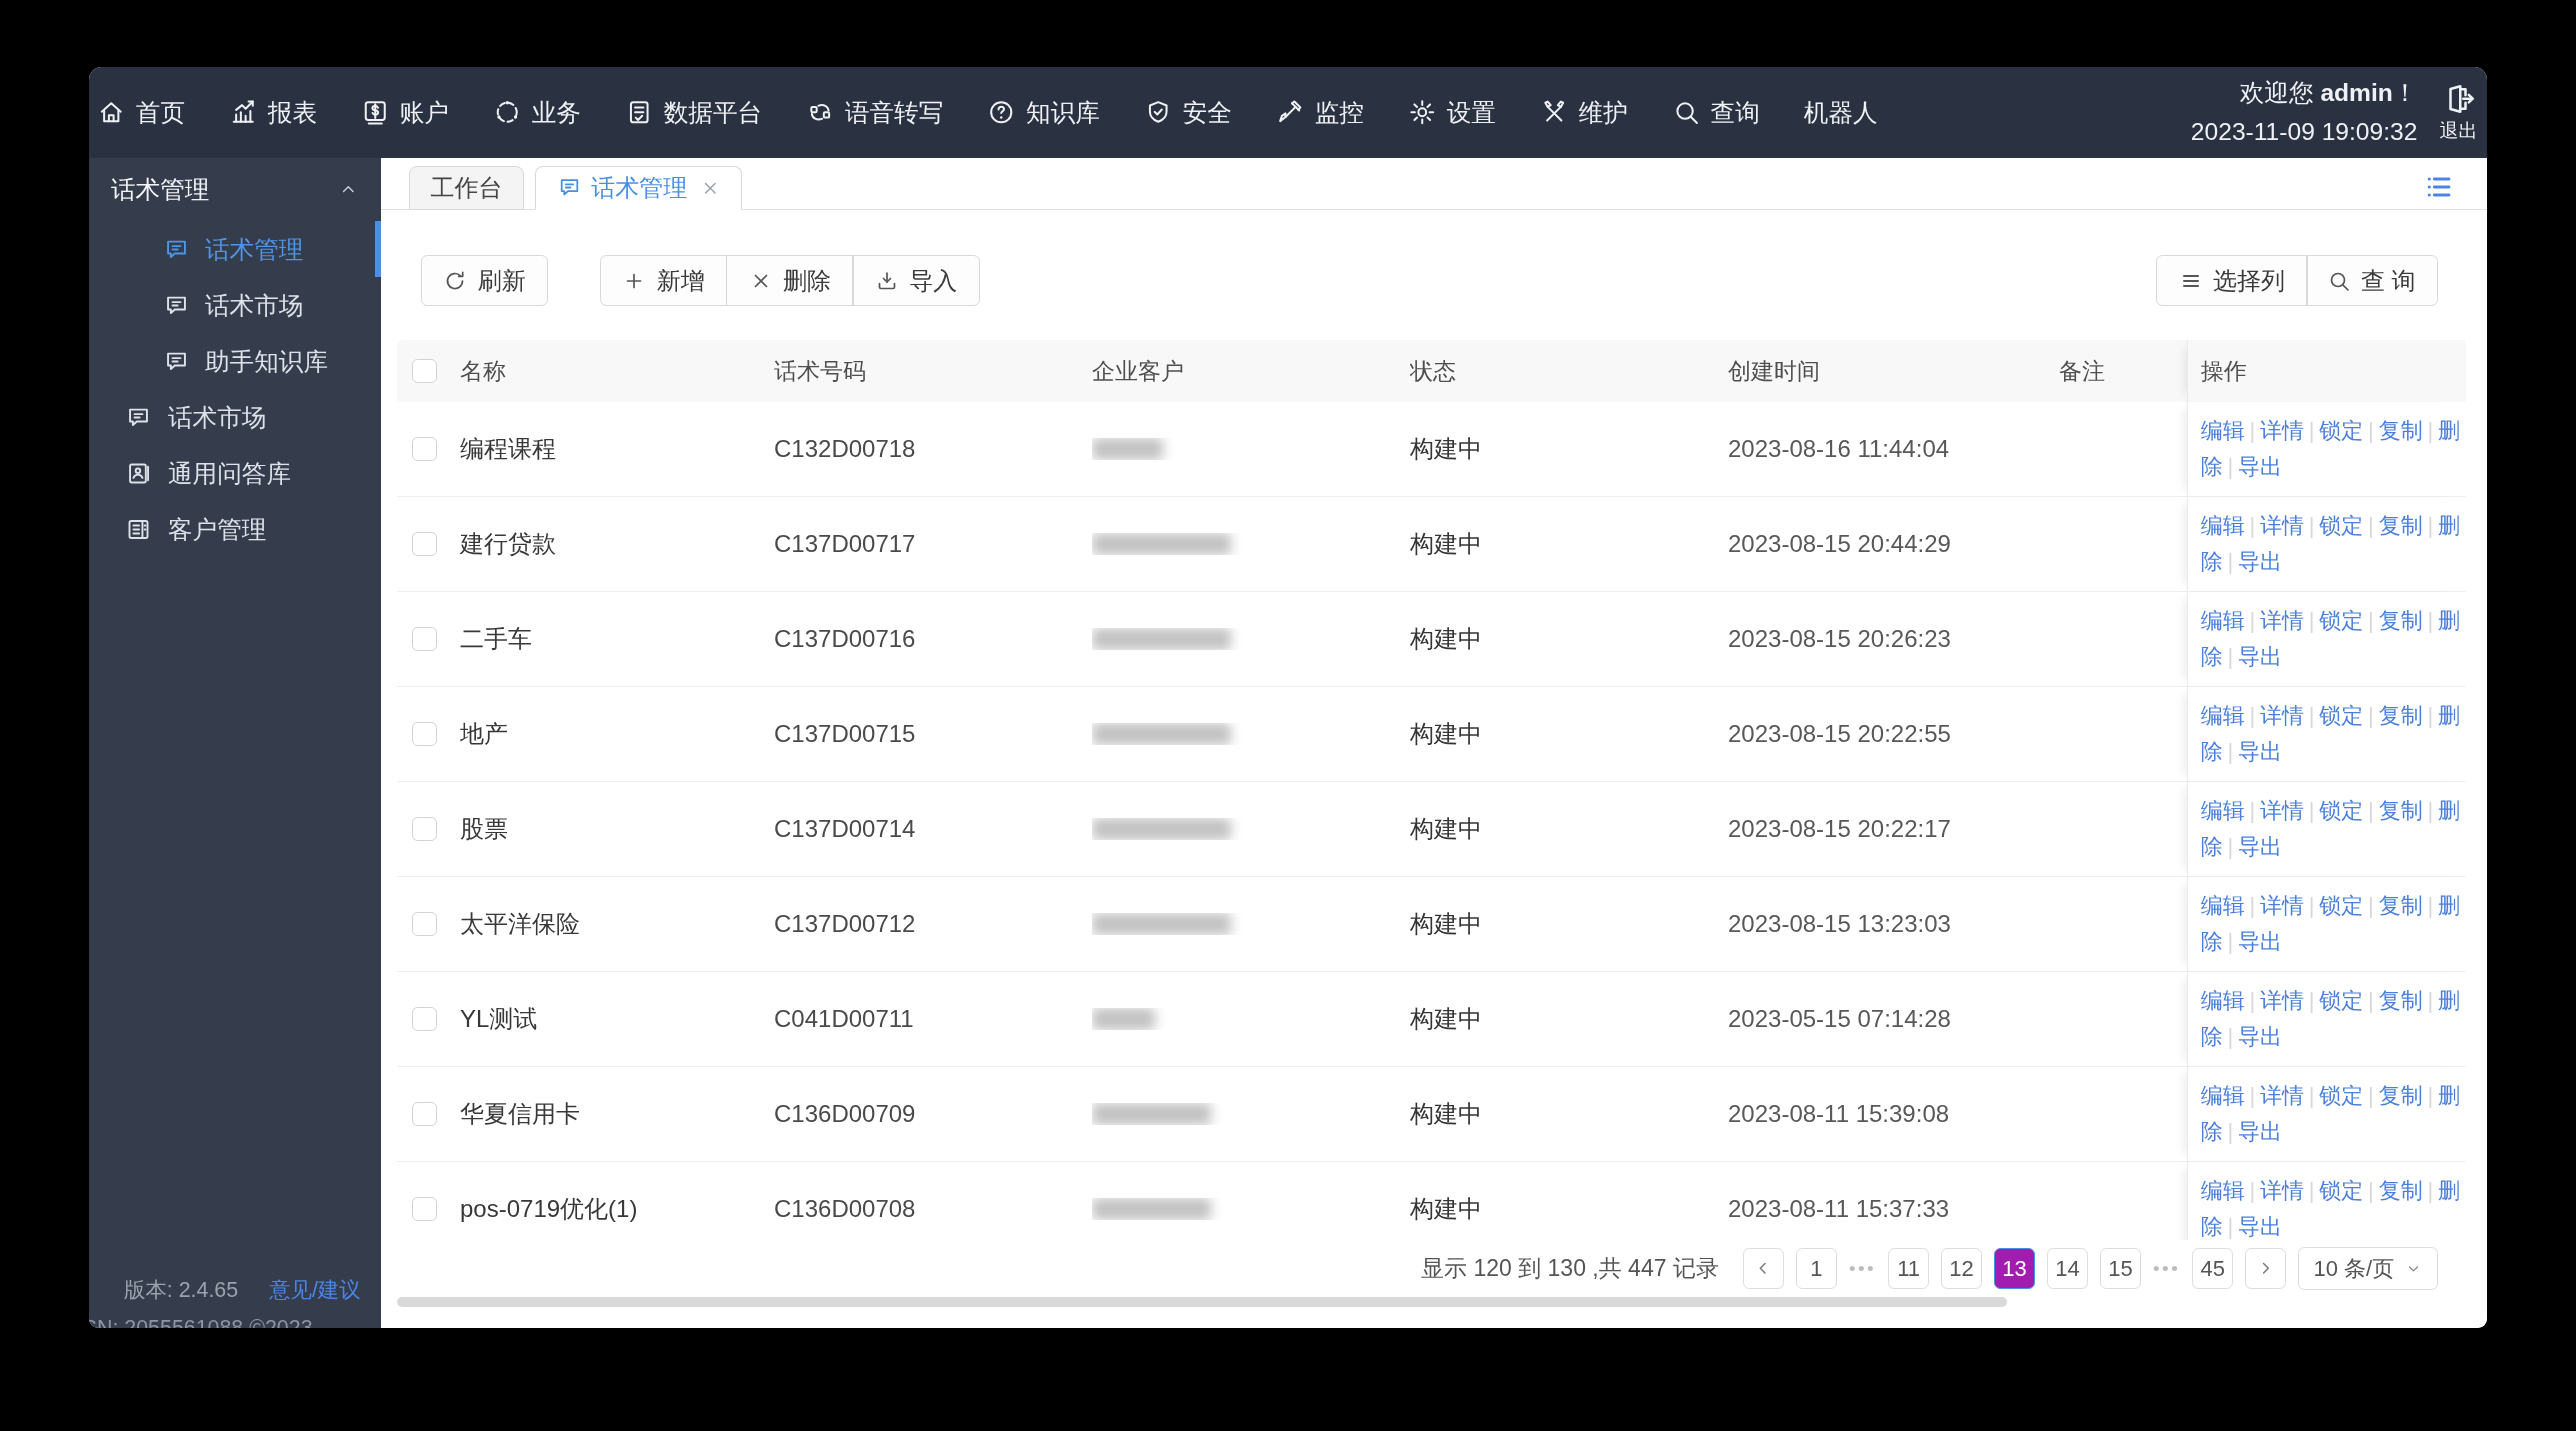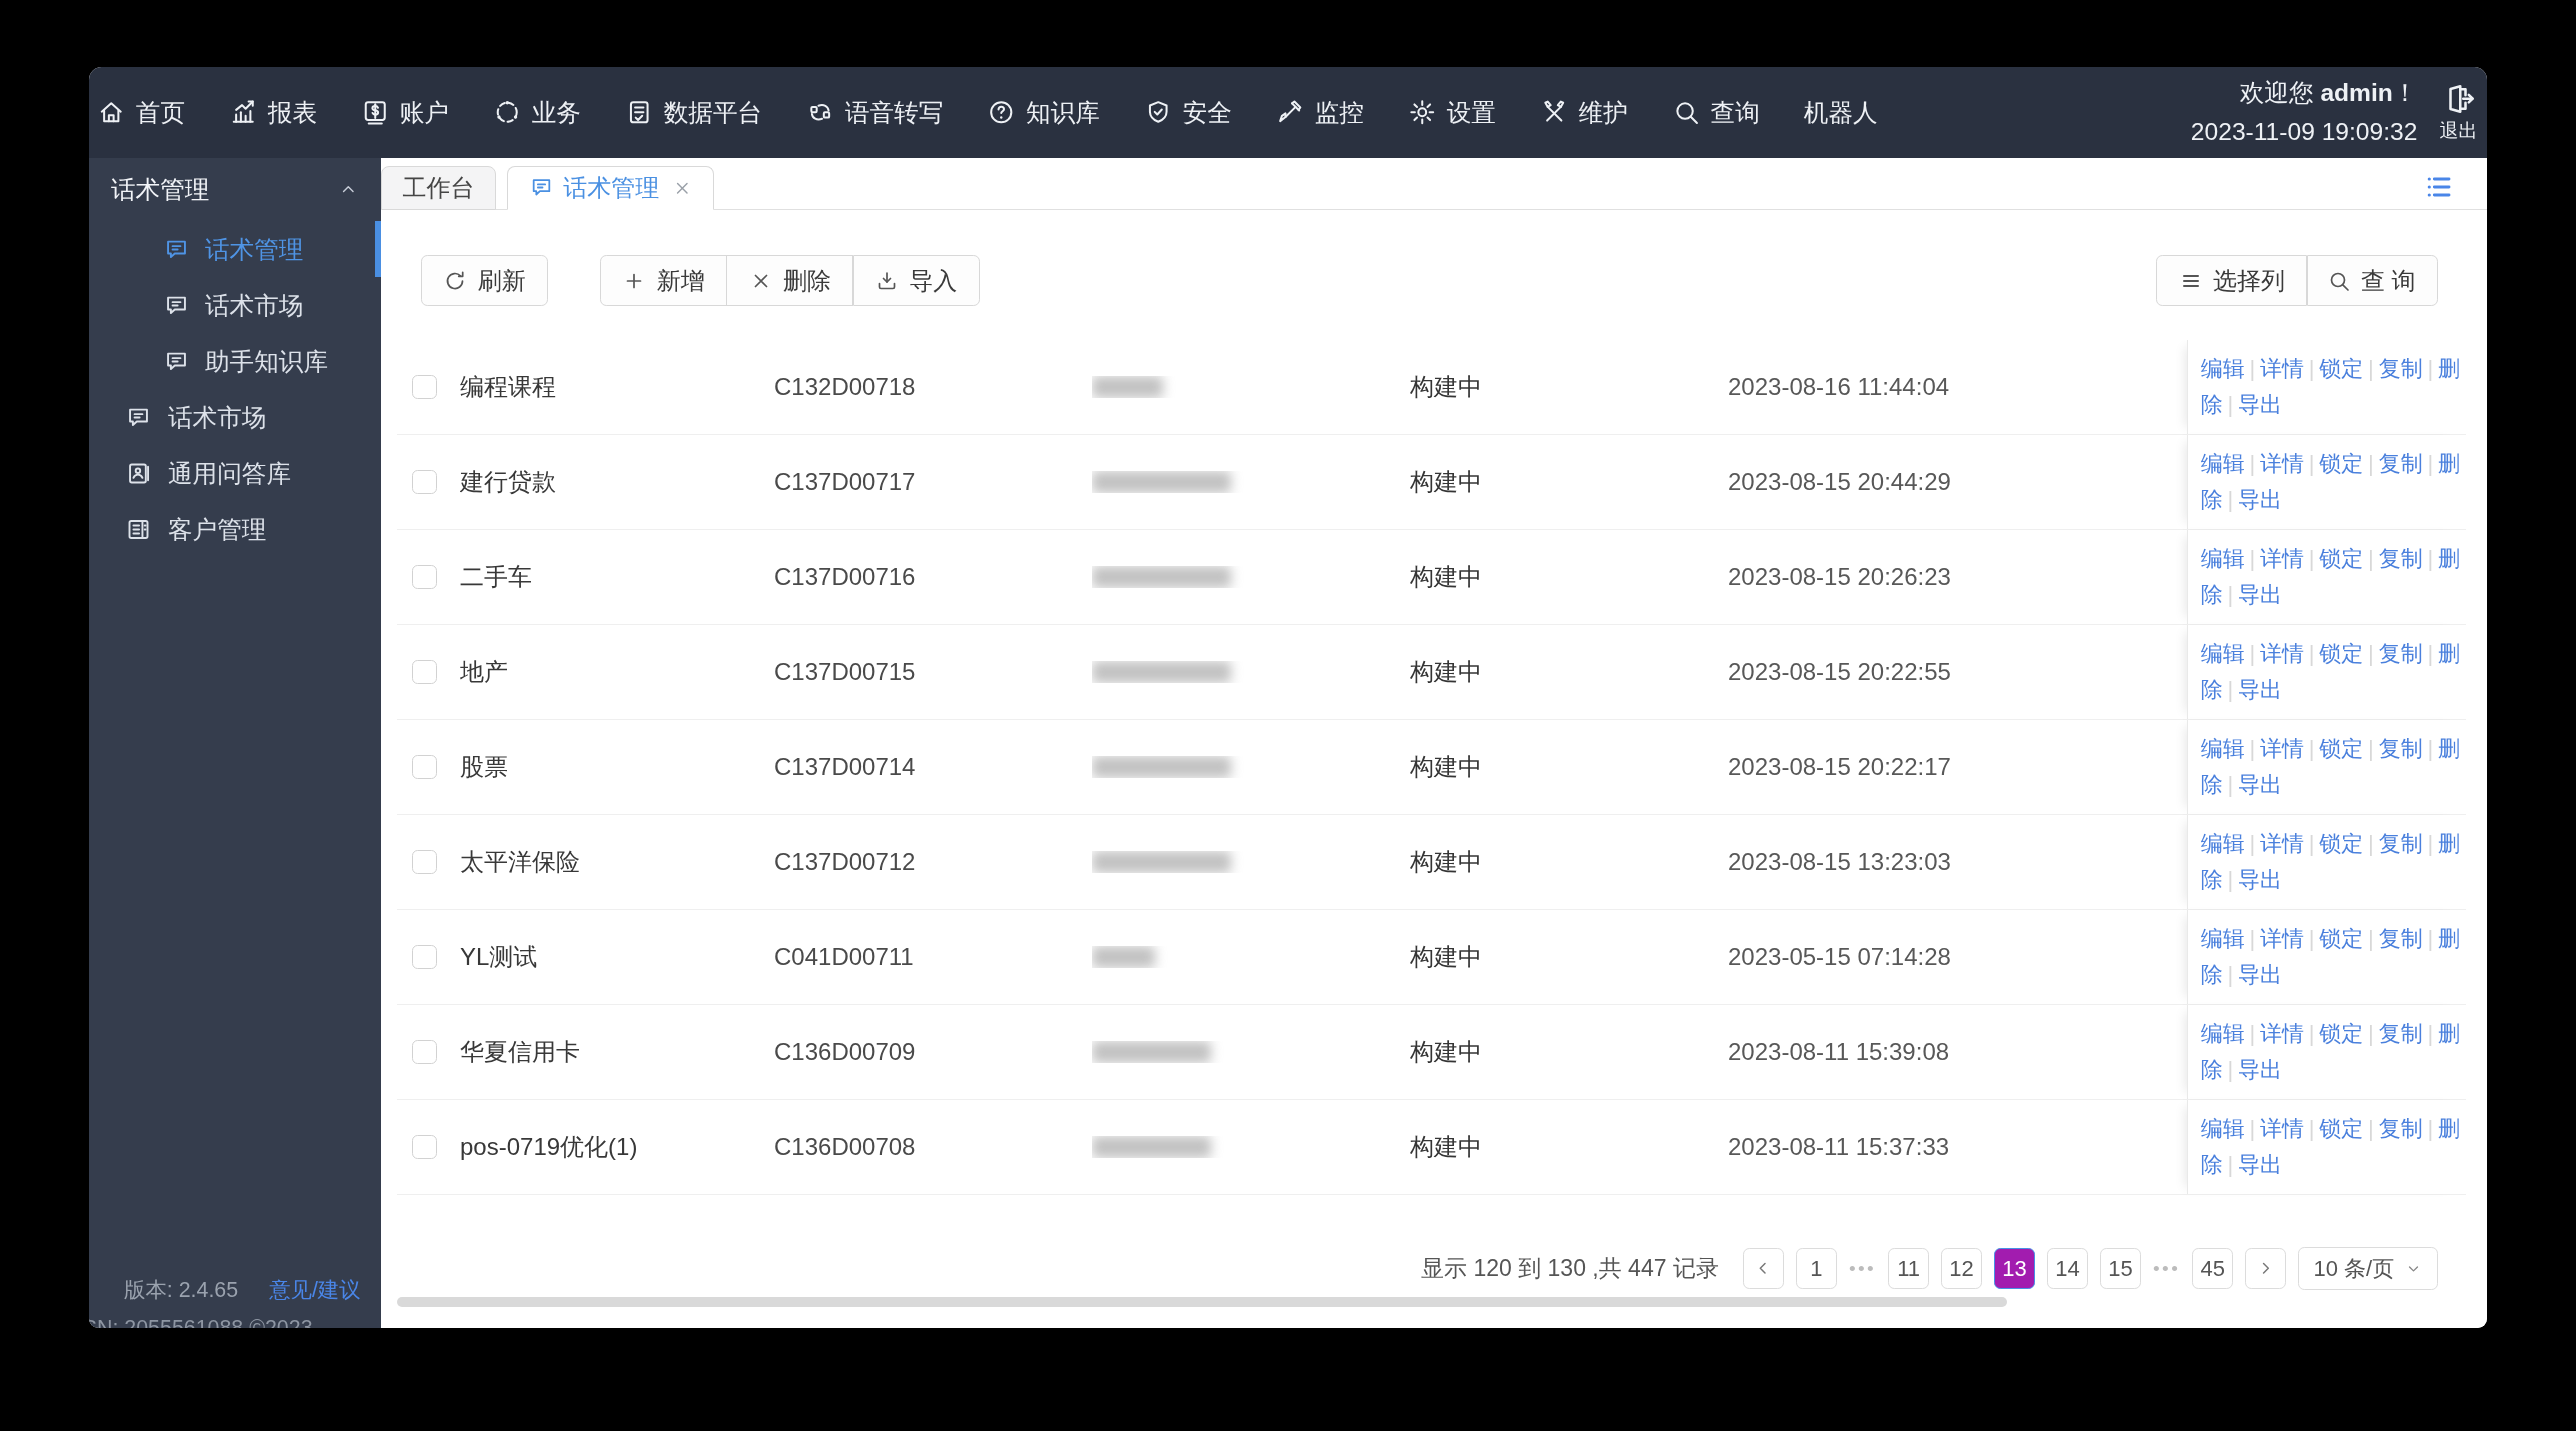--- a/index.html
+++ b/index.html
@@ -37,21 +37,21 @@
   .sb-sub-item.active::after{content:"";position:absolute;right:0;top:0;width:5.6px;height:100%;background:#4a8fe2;}
   .sb-footer1{position:absolute;left:35px;bottom:24px;display:flex;gap:31px;font-size:21.4px;white-space:nowrap;}
   .sb-version{color:#9aa2ae;}
   .sb-feedback{color:#4a86e8;cursor:pointer;}
   .sb-footer2{position:absolute;left:-6.3px;bottom:-12.7px;font-size:21.4px;color:#8e96a3;white-space:nowrap;}
 
   
   .content{position:absolute;left:292px;top:91px;right:0;bottom:0;background:#fff;}
 
   .tabstrip{position:absolute;left:0;top:0;right:0;height:52px;background:#fff;
-            border-bottom:0.8px solid #e0e0e0;display:flex;align-items:flex-end;padding-left:0;box-sizing:border-box;}
+            border-bottom:0.8px solid #e0e0e0;display:flex;align-items:flex-end;padding-left:28px;box-sizing:border-box;}
   .tab{height:44px;display:flex;align-items:center;gap:9.5px;padding:0 20.6px;font-size:24px;
        border:0.8px solid #d9d9d9;border-radius:8px 8px 0 0;margin-right:11px;margin-bottom:-0.8px;
        cursor:pointer;box-sizing:border-box;}
   .tab.inactive{background:#f4f4f5;color:#454545;}
   .tab.active{background:#fff;color:#4a90e2;border-bottom-color:#fff;}
   .tab .ic{font-size:25px;line-height:0;display:inline-flex;}
   .tab-close{color:#9aa0a8;font-size:22px;margin-left:3.2px;cursor:pointer;display:inline-flex;}
   .tab-close .ic{font-size:20.6px;}
   .strip-list-btn{position:absolute;right:32px;top:12.7px;color:#4a86e8;font-size:32px;line-height:0;cursor:pointer;}
 
@@ -433,20 +433,32 @@
                 <circle cx="11" cy="11" r="6.5"></circle>
                 <path d="M15.8 15.8L21 21"></path>
               </svg>
             </span>
           <span>查 询</span>
         </div>
       </div>
     </div>
 
     <div class="table">
+      <div class="trow thead" id="table-head">
+          <div class="cell cell-cb">
+            <div class="checkbox"></div>
+          </div>
+          <div class="cell">名称</div>
+          <div class="cell">话术号码</div>
+          <div class="cell">企业客户</div>
+          <div class="cell">状态</div>
+          <div class="cell">创建时间</div>
+          <div class="cell">备注</div>
+          <div class="cell cell-op" style="padding-left: 12.7px;">操作</div>
+        </div>
       <div id="table-body">
           <div class="trow tbody-row">
             <div class="cell cell-cb">
               <div class="checkbox"></div>
             </div>
             <div class="cell cell-name">编程课程</div>
             <div class="cell cell-code">C132D00718</div>
             <div class="cell cell-client">
               <div class="blur-chip" style="width: 71px;"></div>
             </div>

